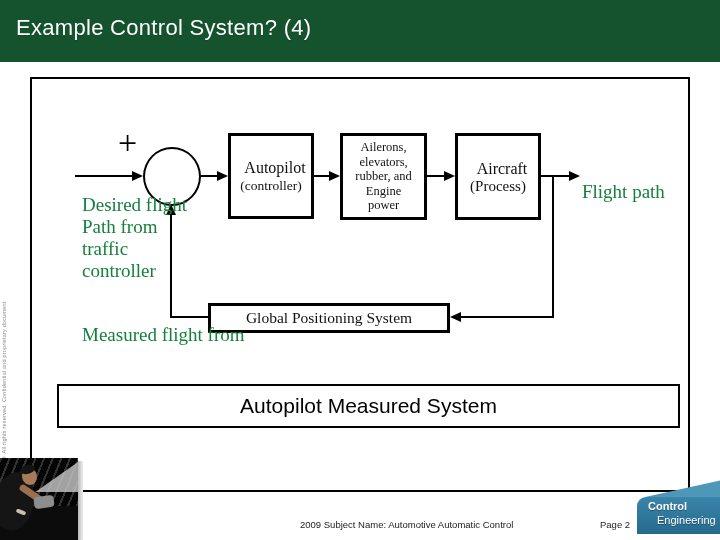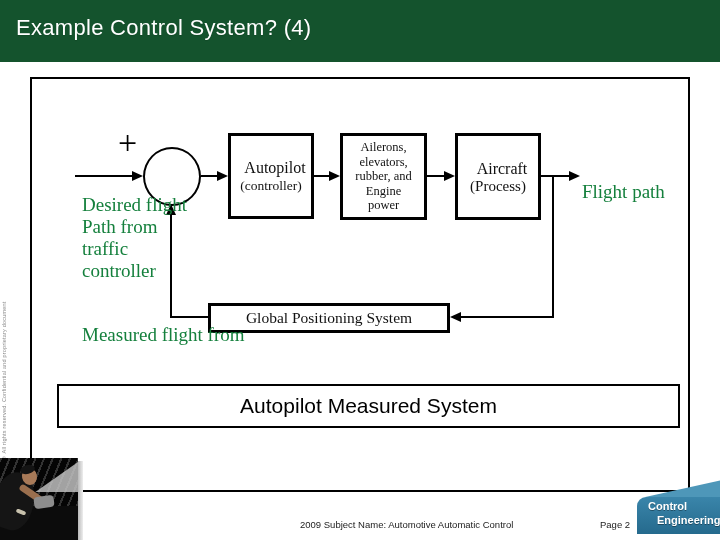--- a/index.html
+++ b/index.html
@@ -77,21 +77,21 @@
   .ft-date{left:528px;top:519px;margin-top:44px;}
   .ft-page{left:600px;top:519px;}
   
   .logo{position:absolute;left:637px;top:479px;width:83px;height:61px;z-index:7;}
   .logo-swoosh{position:absolute;left:0;top:0;width:83px;height:18px;background:#4E97B9;
     clip-path:polygon(10% 100%,100% 8%,100% 100%);}
   .logo-box{position:absolute;left:0;top:18px;width:83px;height:37px;
     background:linear-gradient(180deg,#3a85aa,#256a8d);border-radius:9px 0 0 0;}
   .logo-box .l1{position:absolute;left:11px;top:3px;font-size:11px;font-weight:700;
     color:#fff;text-shadow:0 1px 0 rgba(0,0,0,.35);}
-  .logo-box .l2{position:absolute;left:20px;top:17px;font-size:11px;font-weight:700;
+  .logo-box .l2{position:absolute;left:20px;top:17px;font-size:11px;font-weight:400;
     color:#fff;text-shadow:0 1px 0 rgba(0,0,0,.35);}
 </style>
 </head>
 <body>
 
 <div id="slide">
 
   <div class="header">
     <div class="title">Example Control System? (4)</div>
   </div>

